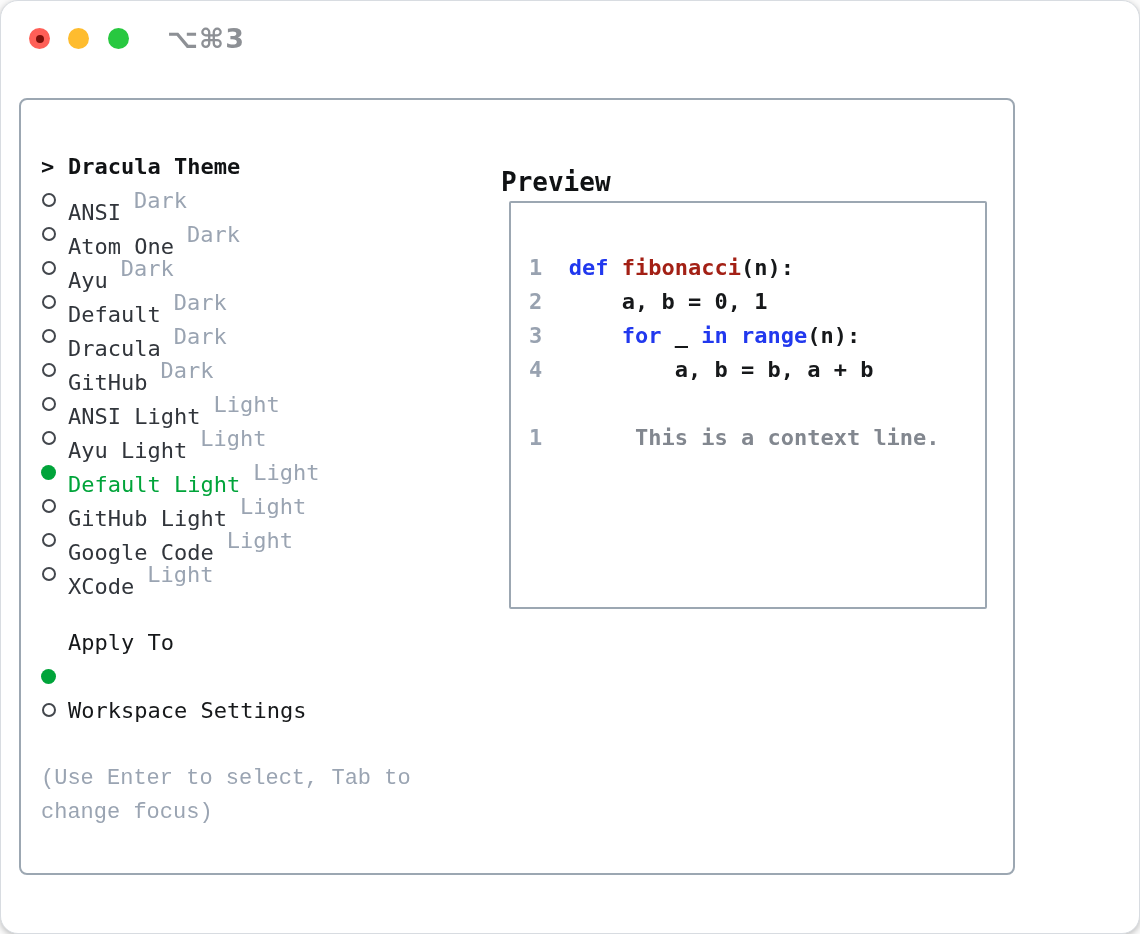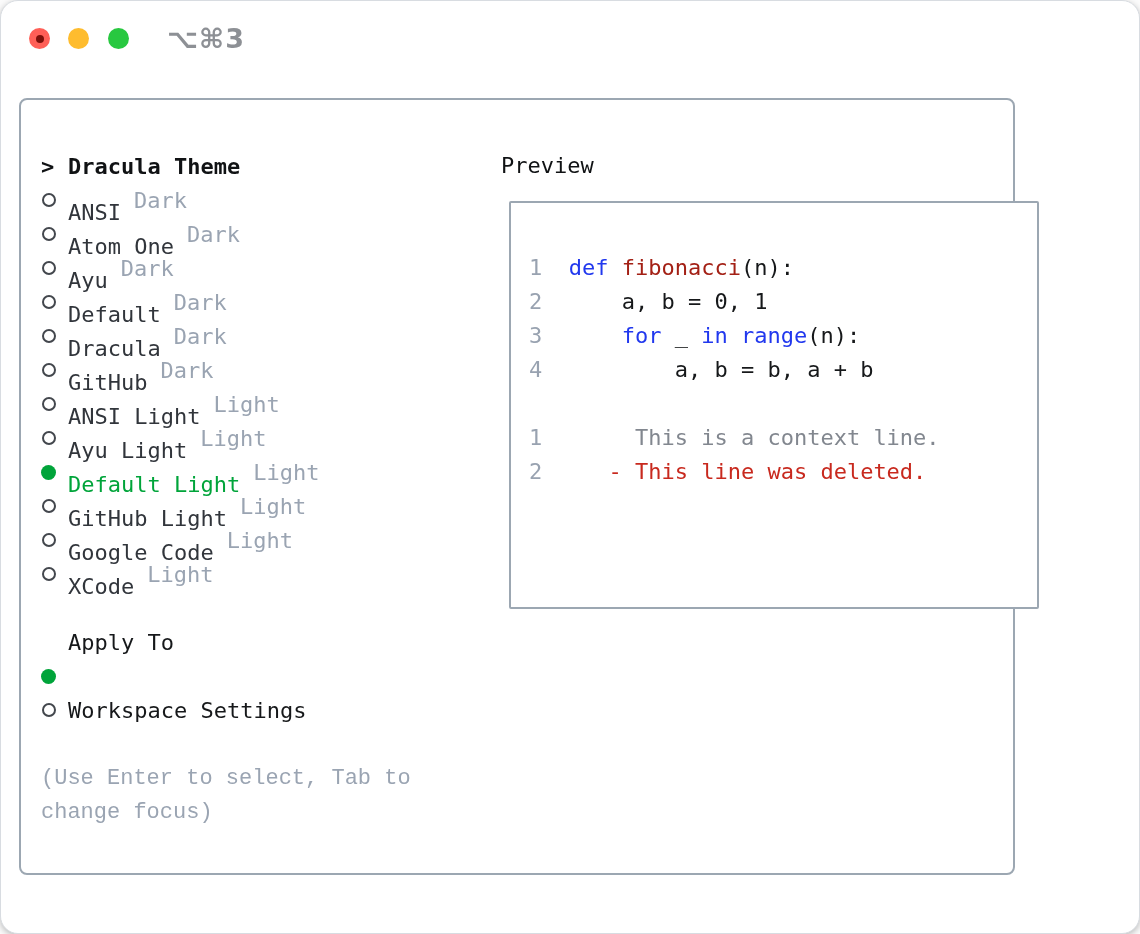--- a/index.html
+++ b/index.html
@@ -98,37 +98,38 @@
   .theme-name { color: #31353b; margin-top: 24px; }
   .row.selected .theme-name { color: #00a43a; }
   .suffix { color: #9aa4b2; margin-left: 13px; }
   .apply-label { color: #16181a; }
   .row.selected .apply-label { color: #00a43a; }
   .help { color: #9aa4b2; font-family: Liberation Mono, monospace; }
 
   
   .preview-title {
     position: absolute;
-    left: 480px; top: 49px;
+    left: 480px; top: 65px;
     height: 34px; line-height: 34px;
     font-family: "DejaVu Sans Mono", monospace;
-    font-size: 22px;
-    font-weight: normal;
+    font-size: 26px;
+    font-weight: bold;
     color: #101214;
   }
   .preview-box {
     position: absolute;
     left: 488px; top: 101px;
-    width: 530px; height: 408px;
+    width: 478px; height: 408px;
     border: 2px solid #9ca7b2;
     border-radius: 2px;
     box-sizing: border-box;
     background: #ffffff;
     padding: 48px 0 0 18px;
     overflow: hidden;
+    font-weight: bold;
   }
   .pl {
     height: 34px;
     line-height: 34px;
     font-family: "DejaVu Sans Mono", monospace;
     font-size: 22px;
     white-space: pre;
     color: #16181a;
   }
   .ln       { color: #98a2b0; }
@@ -178,17 +179,16 @@
       </div>
 
     <div class="preview-title">Preview</div>
     <div class="preview-box" id="preview-lines">
         <div class="pl"><span class="ln">1</span><span class="seg-plain">  </span><span class="seg-kw">def</span><span class="seg-plain"> </span><span class="seg-fn">fibonacci</span><span class="seg-plain">(n):</span></div>
         <div class="pl"><span class="ln">2</span><span class="seg-plain">      a, b = 0, 1</span></div>
         <div class="pl"><span class="ln">3</span><span class="seg-plain">      </span><span class="seg-kw">for</span><span class="seg-plain"> _ </span><span class="seg-kw">in</span><span class="seg-plain"> </span><span class="seg-kw">range</span><span class="seg-plain">(n):</span></div>
         <div class="pl"><span class="ln">4</span><span class="seg-plain">          a, b = b, a + b</span></div>
         <div class="pl"></div>
         <div class="pl"><span class="ln">1</span><span class="seg-ctx">       This is a context line.</span></div>
-        <div class="pl"><span class="ln">2</span><span class="seg-del">     - This line was deleted.</span></div>
       </div>
   </div>
 
 </div>
 
 </body></html>

